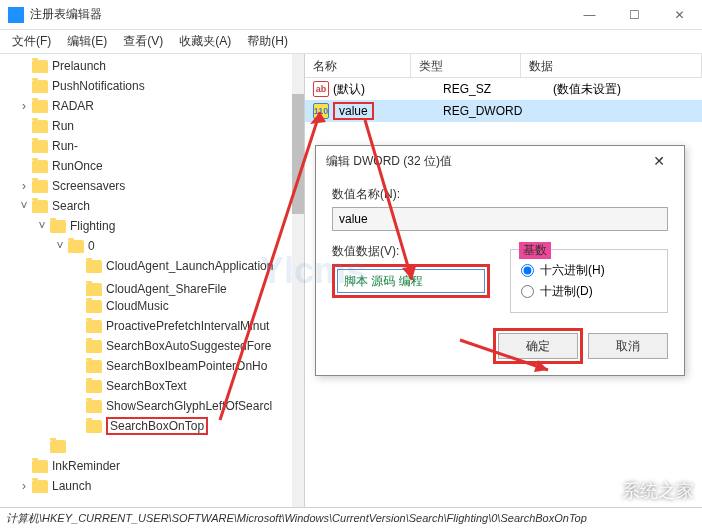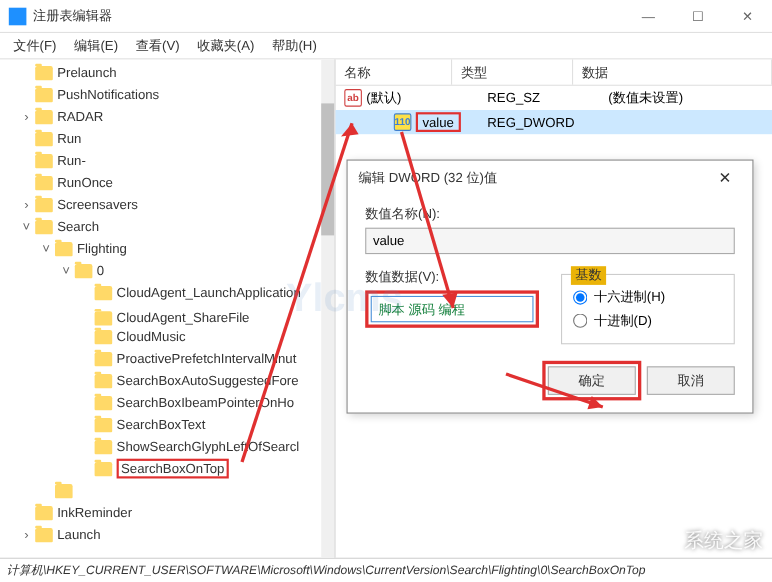--- a/index.html
+++ b/index.html
@@ -26,37 +26,37 @@
 .tree-label.highlighted { border: 2px solid #e03030; padding: 0 2px; }
 
 .list-panel { flex: 1; position: relative; }
 .list-header { display: flex; height: 24px; border-bottom: 1px solid #e0e0e0; }
 .list-header-cell { padding: 4px 8px; border-right: 1px solid #e0e0e0; color: #333; }
 .list-row { display: flex; height: 22px; align-items: center; }
 .list-row.selected { background: #cce8ff; }
 .list-cell { padding: 2px 8px; display: flex; align-items: center; }
 .val-icon { width: 16px; height: 16px; margin-right: 4px; display: inline-flex; align-items: center; justify-content: center; font-size: 9px; font-weight: bold; border-radius: 2px; }
 .val-icon.ab { background: #fff; border: 1px solid #d04040; color: #d04040; }
-.val-icon.num { background: #fde047; border: 1px solid #4080d0; color: #4080d0; margin-left: 45px; }
+.val-icon.num { background: #fde047; border: 1px solid #4080d0; color: #4080d0; }
 .val-name-box { border: 2px solid #e03030; padding: 0 4px; }
 
 .dialog { position: absolute; left: 315px; top: 145px; width: 370px; background: #fff; border: 1px solid #888; box-shadow: 2px 2px 8px rgba(0,0,0,0.2); }
 .dialog-title { height: 30px; display: flex; align-items: center; padding: 0 10px; }
 .dialog-title-text { flex: 1; color: #333; }
 .dialog-close { width: 30px; text-align: center; color: #333; font-size: 14px; }
 .dialog-body { padding: 10px 16px 16px; }
 .field-label { color: #333; margin-bottom: 4px; }
 .field-input { width: 100%; border: 1px solid #aaa; padding: 4px 6px; background: #fff; }
 .field-input[readonly] { background: #f5f5f5; }
 .data-row { display: flex; gap: 20px; margin-top: 12px; }
 .data-col { flex: 1; }
 .data-input-wrap { border: 3px solid #e03030; padding: 2px; }
 .data-input { width: 100%; border: 1px solid #4a90d9; padding: 4px 6px; background: #fff; color: #15803d; }
 .radix-group { border: 1px solid #ccc; padding: 8px 10px; position: relative; margin-top: 6px; }
-.radix-legend { position: absolute; top: -8px; left: 8px; background: #eab308; padding: 0 4px; color: #333; }
+.radix-legend { position: absolute; top: -8px; left: 8px; background: #ec4899; padding: 0 4px; color: #333; }
 .radio-row { display: flex; align-items: center; margin: 4px 0; }
 .radio-row input { margin-right: 6px; }
 .dialog-buttons { display: flex; justify-content: flex-end; gap: 10px; margin-top: 20px; }
 .dlg-btn { width: 80px; height: 26px; border: 1px solid #aaa; background: #f0f0f0; color: #333; }
 .dlg-btn.highlighted { outline: 3px solid #e03030; outline-offset: 2px; }
 
 .arrow { position: absolute; pointer-events: none; }
 .arrow-line { stroke: #e03030; stroke-width: 3; fill: none; }
 .arrow-head { fill: #e03030; }
 

